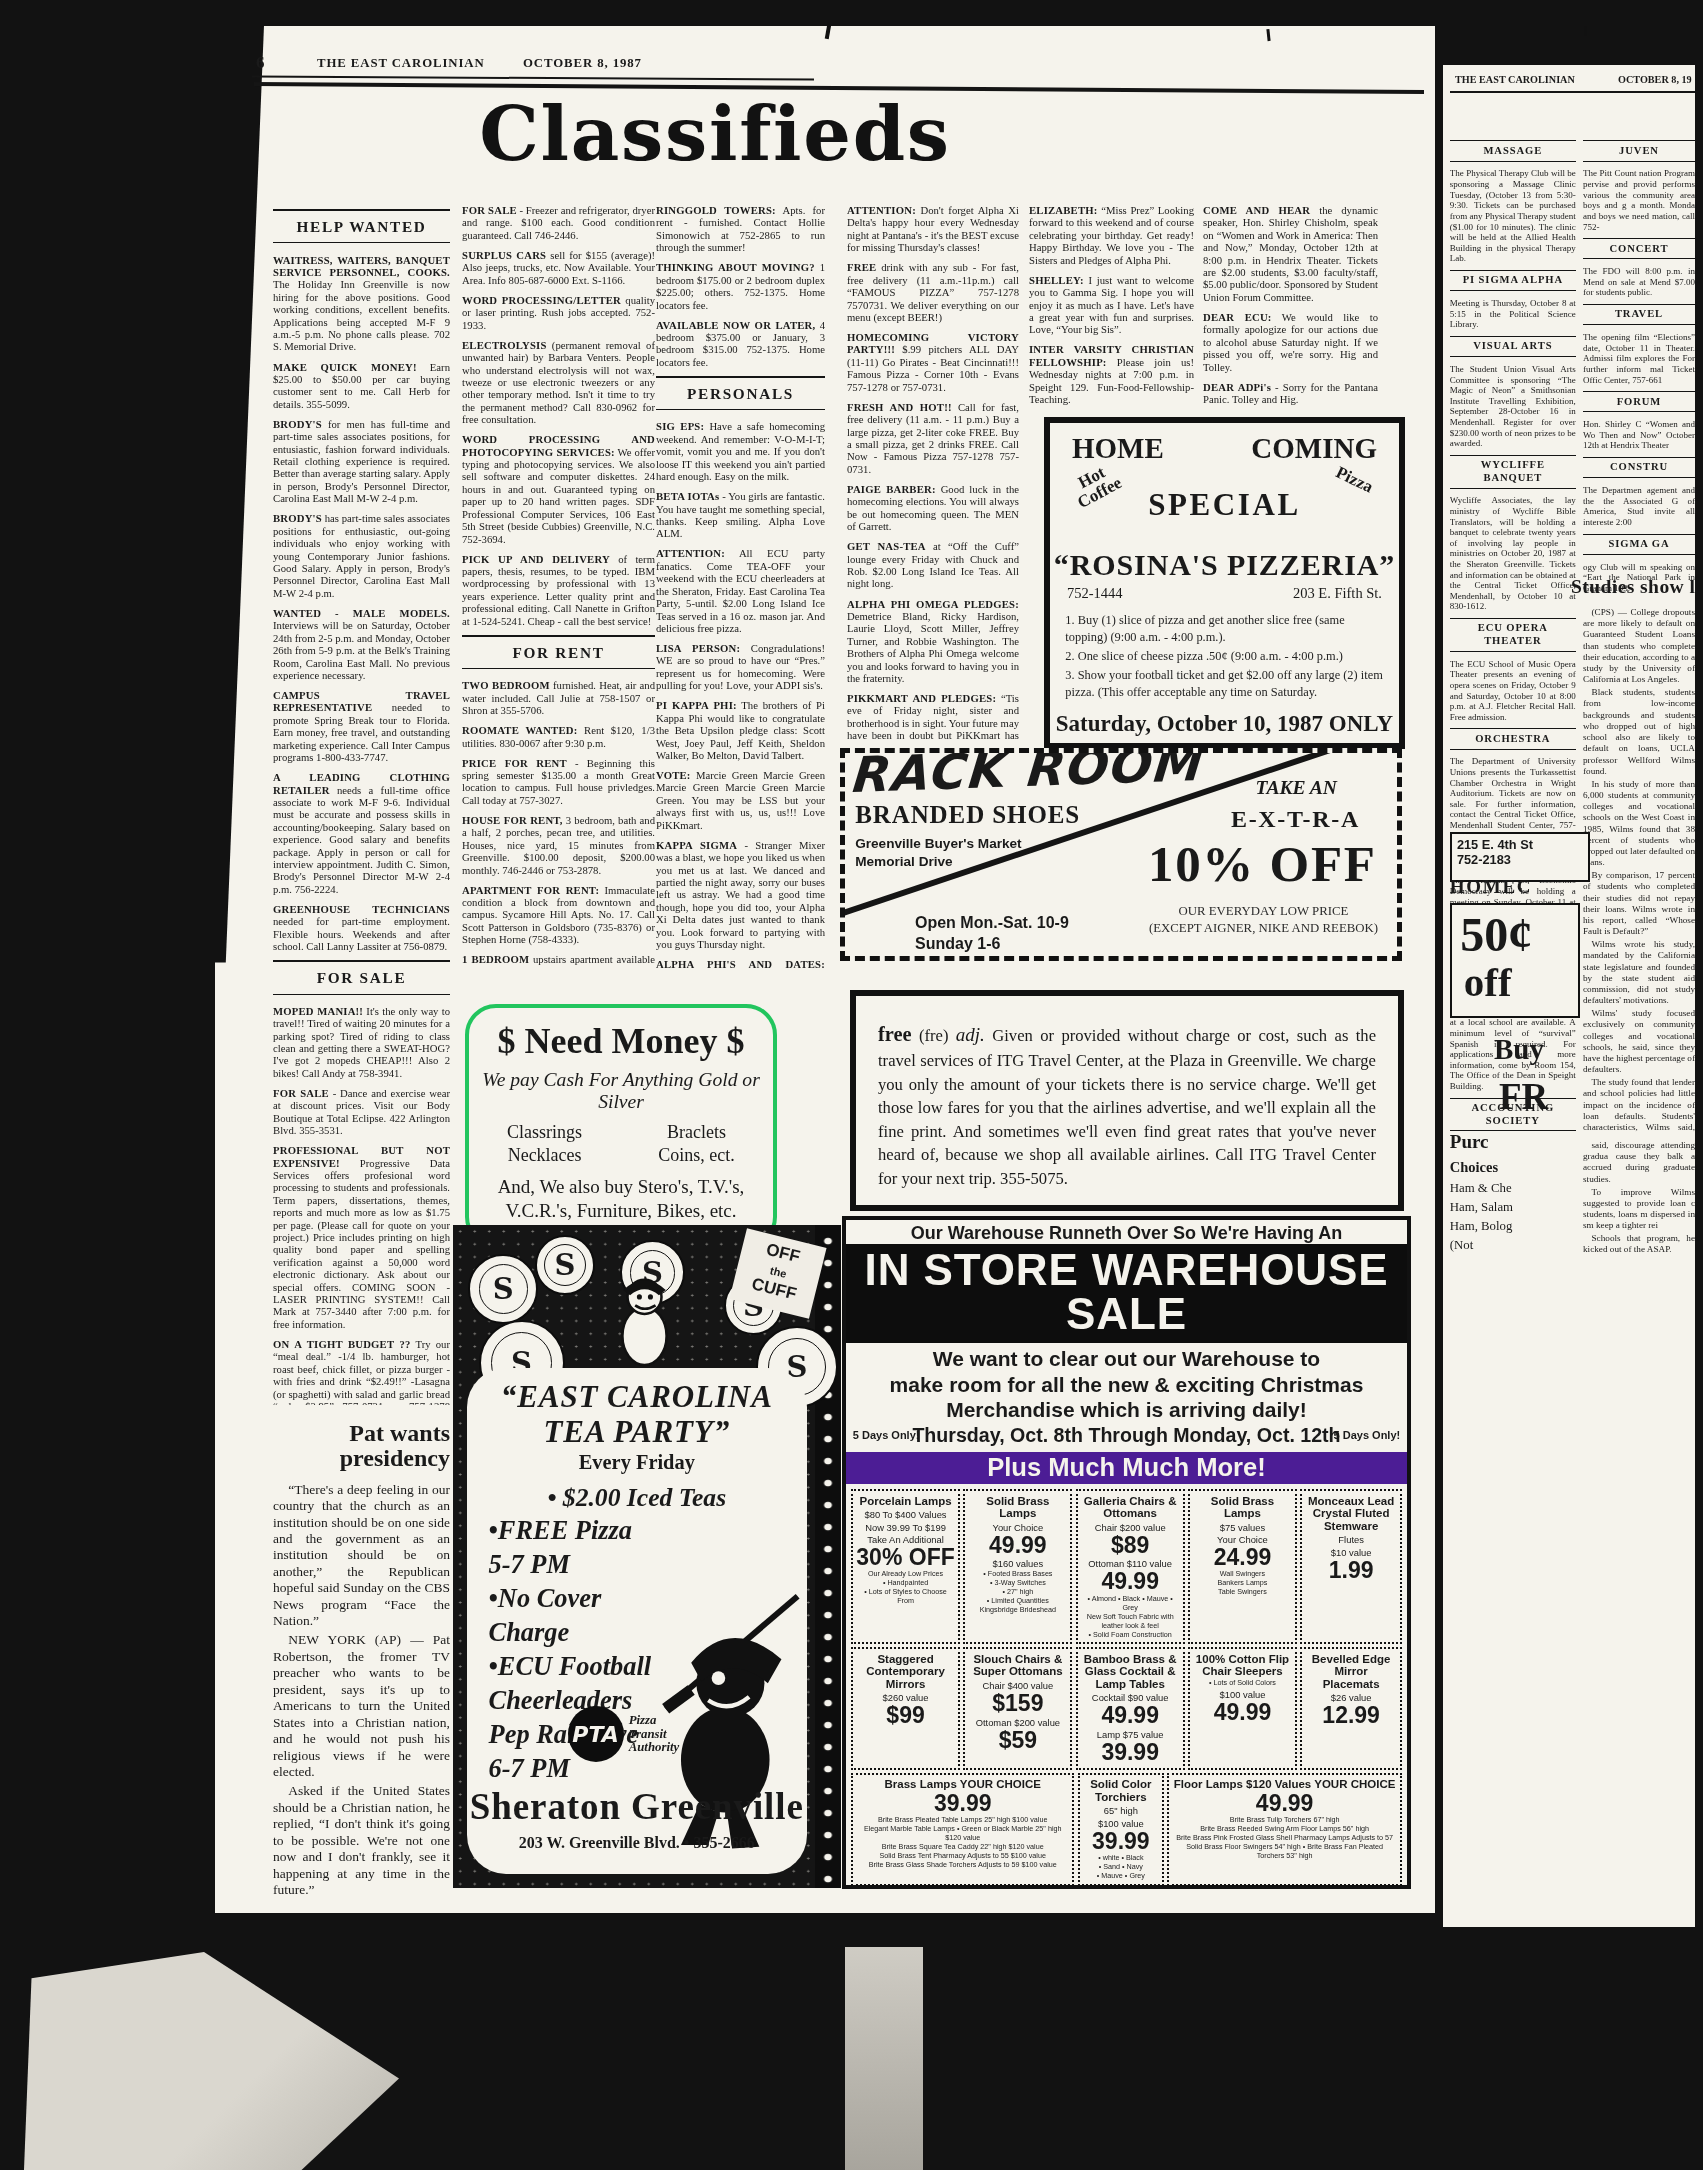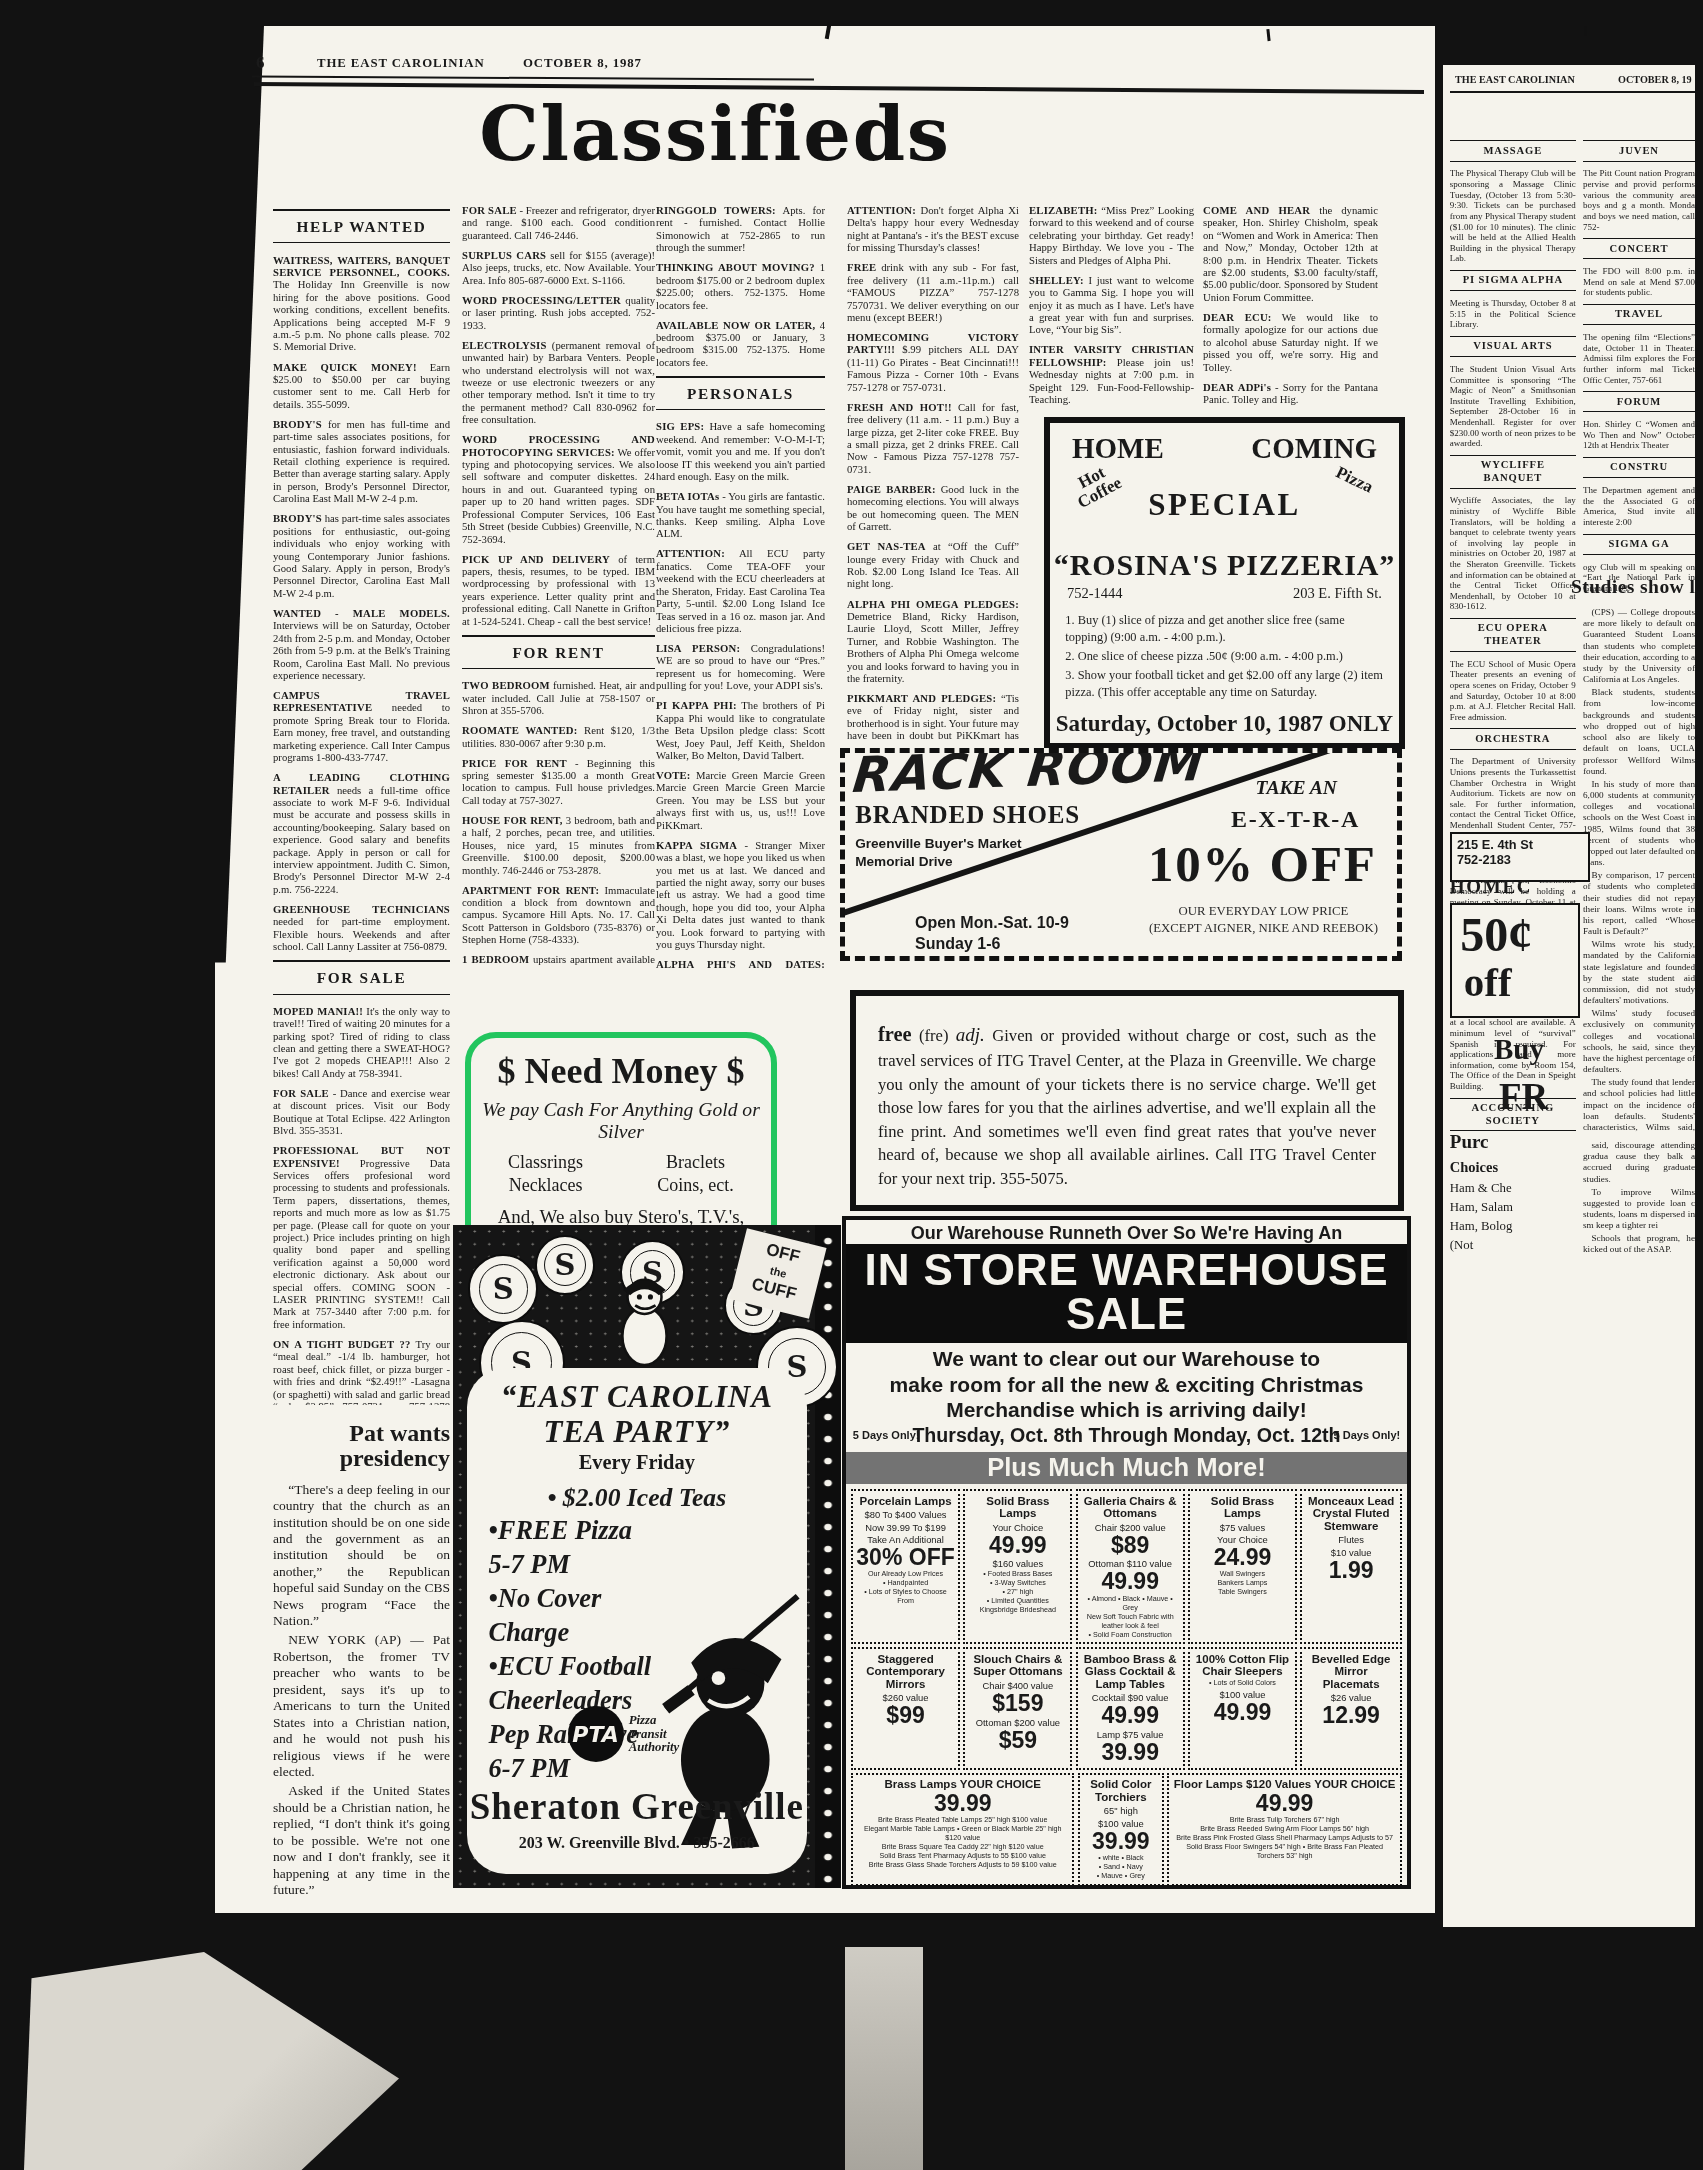--- a/index.html
+++ b/index.html
@@ -80,21 +80,21 @@
   .tp-sher{position:absolute;left:0;right:0;bottom:46px;text-align:center;font-weight:bold;font-size:37px;letter-spacing:0.9px;}
   .tp-addr{position:absolute;left:0;right:0;bottom:22px;text-align:center;font-weight:bold;font-size:16px;}
   
   .wh{border:4.3px solid #111;}
   .wh-top{text-align:center;font-family:"Liberation Sans",sans-serif;font-weight:bold;font-size:18px;padding-top:3.4px;}
   .wh-head{background:#0d0d0d;color:#f5f3ec;text-align:center;font-family:"Liberation Sans",sans-serif;font-weight:bold;
            font-size:44px;letter-spacing:0.9px;line-height:1.0;padding:3.4px 0 6.8px;}
   .wh-sub{text-align:center;font-family:"Liberation Sans",sans-serif;font-weight:bold;font-size:21px;line-height:1.22;margin-top:3.4px;}
   .wh-dates{position:relative;text-align:center;font-family:"Liberation Sans",sans-serif;font-weight:bold;font-size:19.6px;margin-top:1.7px;}
   .wh-5d{position:absolute;font-size:11px;top:4.3px;}
-  .wh-plus{background:#737373;color:#f5f3ec;text-align:center;font-family:"Liberation Sans",sans-serif;font-weight:bold;
+  .wh-plus{background:#4c1d95;color:#f5f3ec;text-align:center;font-family:"Liberation Sans",sans-serif;font-weight:bold;
            font-size:25.6px;margin-top:4.3px;padding:1.7px 0;}
   .wh-grid{padding:3.4px;}
   .wh-row{display:flex;}
   .cell{border:2.6px dotted #111;margin:1.7px;padding:3.4px 2.6px;overflow:hidden;font-family:"Liberation Sans",sans-serif;text-align:center;}
   .cell .name{font-size:11.5px;font-weight:bold;line-height:1.1;}
   .cell .sub{font-size:9.4px;margin-top:1.7px;}
   .cell .price{font-size:23px;font-weight:bold;line-height:1.05;}
   .cell .tiny{font-size:7.2px;line-height:1.25;color:#222;}
   
   .p2hdr{position:absolute;font-weight:bold;font-size:10.2px;white-space:nowrap;}
@@ -235,21 +235,21 @@
       <span>Memorial Drive</span></div>
     <div class="rr-open"><span>Open Mon.-Sat. 10-9</span><br>
       <span>Sunday 1-6</span></div>
     <div class="rr-take">TAKE AN</div>
     <div class="rr-extra">E-X-T-R-A</div>
     <div class="rr-off">10% OFF</div>
     <div class="rr-low"><span>OUR EVERYDAY LOW PRICE</span><br>
       <span>(EXCEPT AIGNER, NIKE AND REEBOK)</span></div>
   </div>
 
-  <div class="adbox" style="left:465px;top:1032px;width:312px;height:244px;border:6px solid #22c55e;border-radius:31px;">
+  <div class="adbox" style="left:465px;top:1004px;width:312px;height:244px;border:4px solid #22c55e;border-radius:31px;">
     <div class="cr-title">$ Need Money $</div>
     <div class="cr-sub">We pay Cash For Anything Gold or Silver</div>
     <div class="cr-lists">
       <div><span>Classrings</span><br><span>Necklaces</span></div>
       <div><span>Braclets</span><br><span>Coins, ect.</span></div>
     </div>
     <div class="cr-also"><span>And, We also buy Stero's, T.V.'s,</span><br>
       <span>V.C.R.'s, Furniture, Bikes, etc.</span></div>
     <div class="cr-name">Coin &amp; Ring Man</div>
     <div class="cr-foot">

